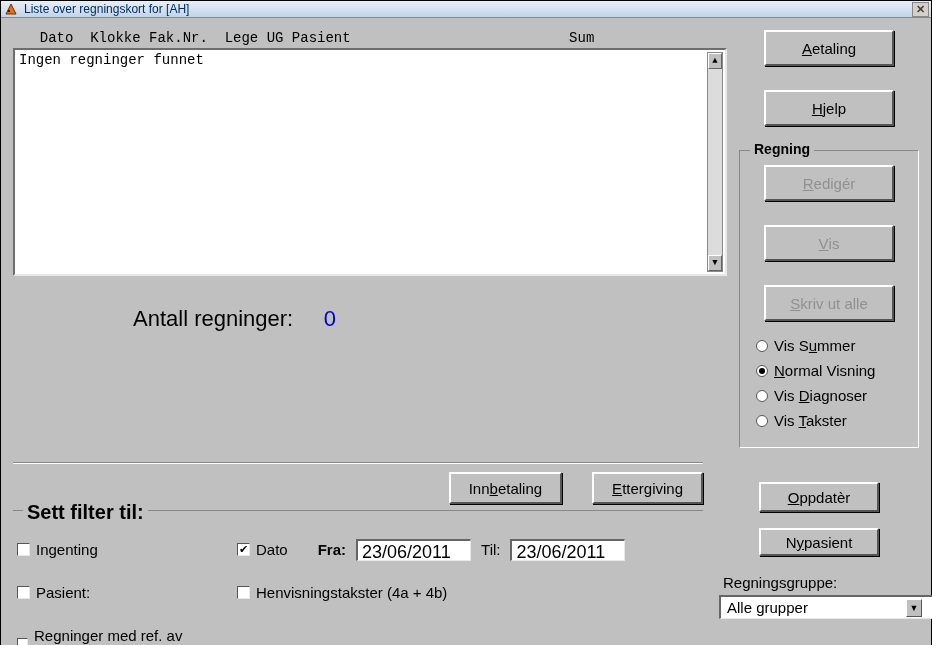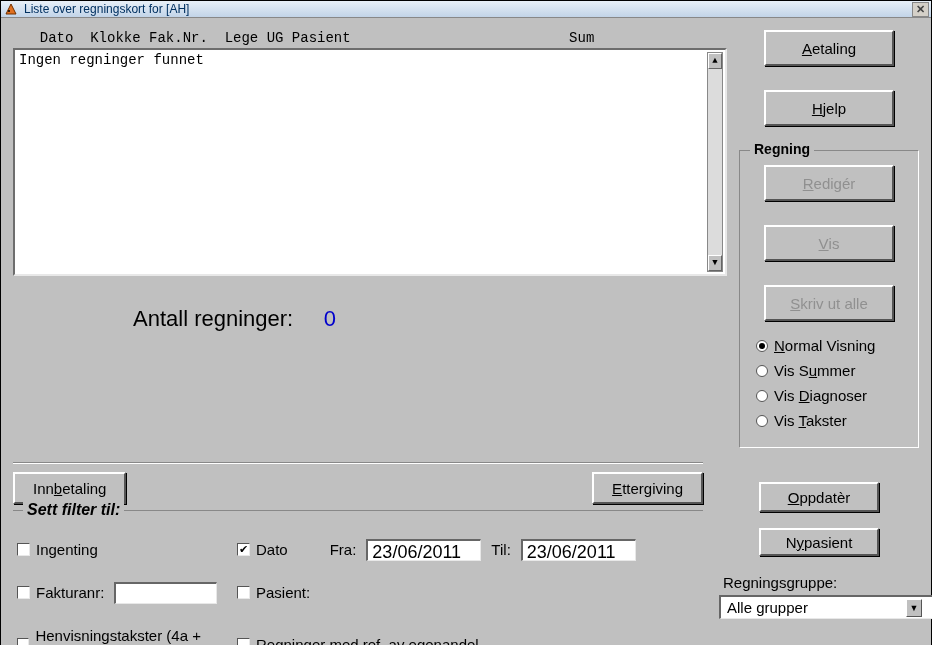--- a/index.html
+++ b/index.html
@@ -164,21 +164,21 @@
     display:flex;align-items:center;justify-content:center;
     font-size:11px;line-height:1;
   }
   .textfield {
     background:#fff;
     border-top:2px solid #666;border-left:2px solid #666;
     border-right:1px solid #e8e8e8;border-bottom:1px solid #e8e8e8;
     height:22px;padding:1px 4px;font-size:18px;
     font-family: Arial, sans-serif;
   }
-  .midbtns { display:flex; gap:30px; justify-content:space-between; margin-bottom:6px;}
+  .midbtns { display:flex; gap:30px; justify-content:flex-end; margin-bottom:6px;}
   .filter-grid { display:grid; grid-template-columns: 200px auto; row-gap:10px; column-gap:20px; align-items:center; font-size:15px; padding:8px 4px;}
   .filter-line { display:flex; align-items:center; gap:10px; }
   .select {
     display:flex;align-items:center;justify-content:space-between;
     background:#fff;
     border-top:2px solid #666;border-left:2px solid #666;
     border-right:1px solid #e8e8e8;border-bottom:1px solid #e8e8e8;
     width:216px;height:24px;padding:0 12px 0 6px;font-size:15px;
   }
   .select .arrow {
@@ -249,28 +249,28 @@
               <span>is</span>
           </div>
           <div class="btn right-btn disabled" style="margin-bottom:12px;">
             <span></span>
               <span class="uline">S</span>
               <span>kriv ut alle</span>
           </div>
 
           <div class="radios">
             <div class="radio-row">
+              <span class="radio-circle"></span>
+              <span><span>Vis S</span><span class="uline">u</span><span>mmer</span></span>
+            </div>
+            <div class="radio-row">
               <span class="radio-circle">
                   <span class="radio-dot"></span>
                 </span>
               <span><span></span><span class="uline">N</span><span>ormal Visning</span></span>
-            </div>
-            <div class="radio-row">
-              <span class="radio-circle"></span>
-              <span><span>Vis S</span><span class="uline">u</span><span>mmer</span></span>
             </div>
             <div class="radio-row">
               <span class="radio-circle"></span>
               <span><span>Vis </span><span class="uline">D</span><span>iagnoser</span></span>
             </div>
             <div class="radio-row">
               <span class="radio-circle"></span>
               <span><span>Vis </span><span class="uline">T</span><span>akster</span></span>
             </div>
           </div>
@@ -288,45 +288,38 @@
               <span>etaling</span>
           </div>
           <div class="btn">
             <span></span>
               <span class="uline">E</span>
               <span>ttergiving</span>
           </div>
         </div>
 
         <div class="fieldset" style="border-left:none;border-right:none;border-bottom:none;padding:14px 0 0 0;">
-          <div class="legend" style="font-size:16px;font-style:italic;">Sett filter til:</div>
+          <div class="legend" style="font-size:20px;">Sett filter til:</div>
 
           <div class="filter-grid">
             <div class="check-row">
               <span class="check-box"></span>
               <span>Ingenting</span>
             </div>
             <div class="filter-line">
               <div class="check-row">
                 <span class="check-box">✔</span>
                 <span>Dato</span>
               </div>
-              <span style="margin-left:32px;">Fra:</span>
+              <span style="margin-left:20px;font-weight:bold;">Fra:</span>
               <div class="textfield" style="width:115px;"><span>23/06/2011</span></div>
               <span>Til:</span>
               <div class="textfield" style="width:115px;"><span>23/06/2011</span></div>
             </div>
 
-            <div class="filter-line">
-              <div class="check-row">
-                <span class="check-box"></span>
-                <span>Fakturanr:</span>
-              </div>
-              <div class="textfield" style="width:130px;"><span></span></div>
-            </div>
             <div class="check-row">
               <span class="check-box"></span>
               <span>Pasient:</span>
             </div>
 
             <div class="check-row">
               <span class="check-box"></span>
               <span>Henvisningstakster (4a + 4b)</span>
             </div>
             <div class="check-row">

